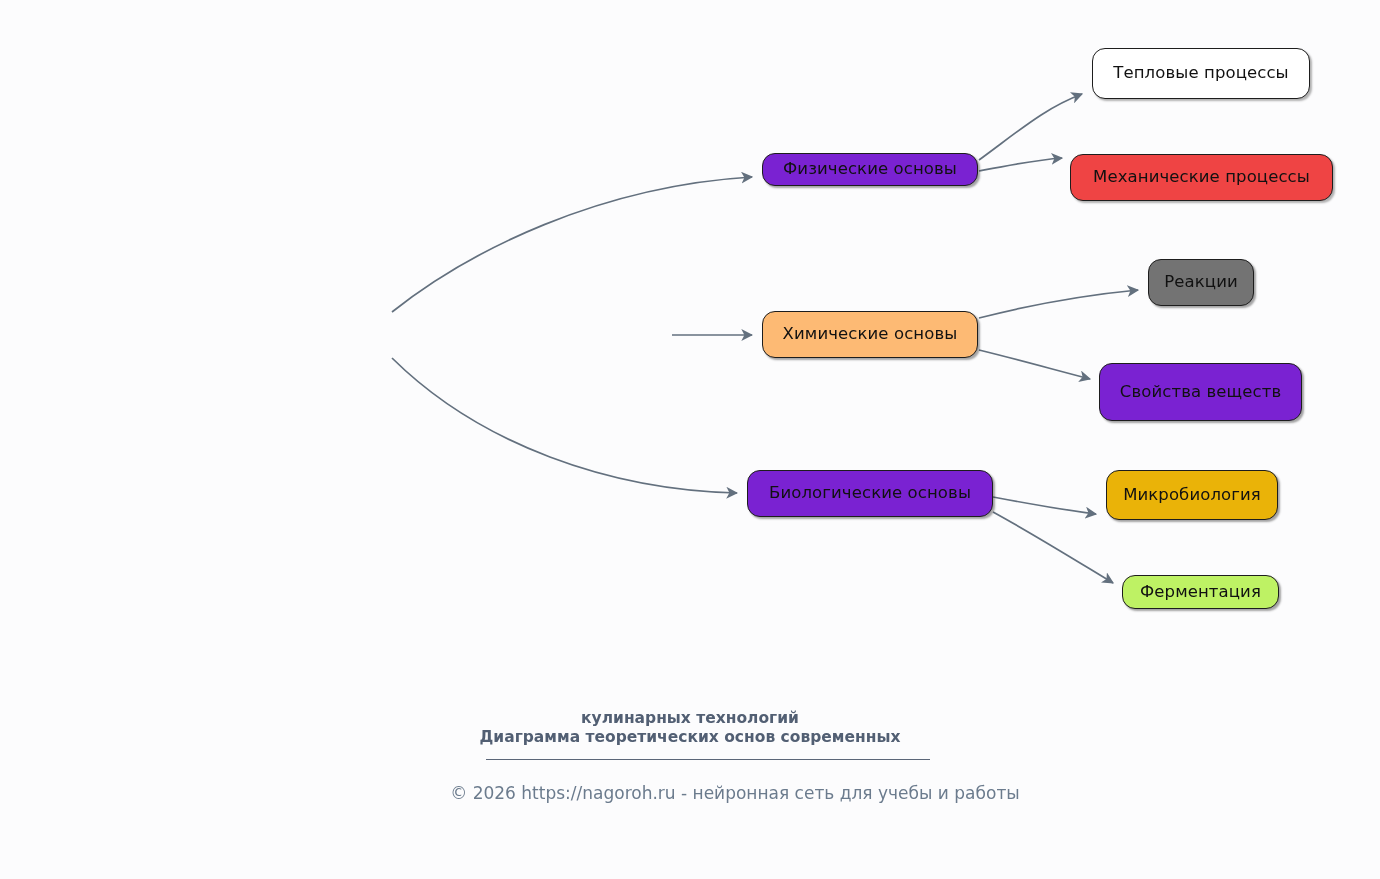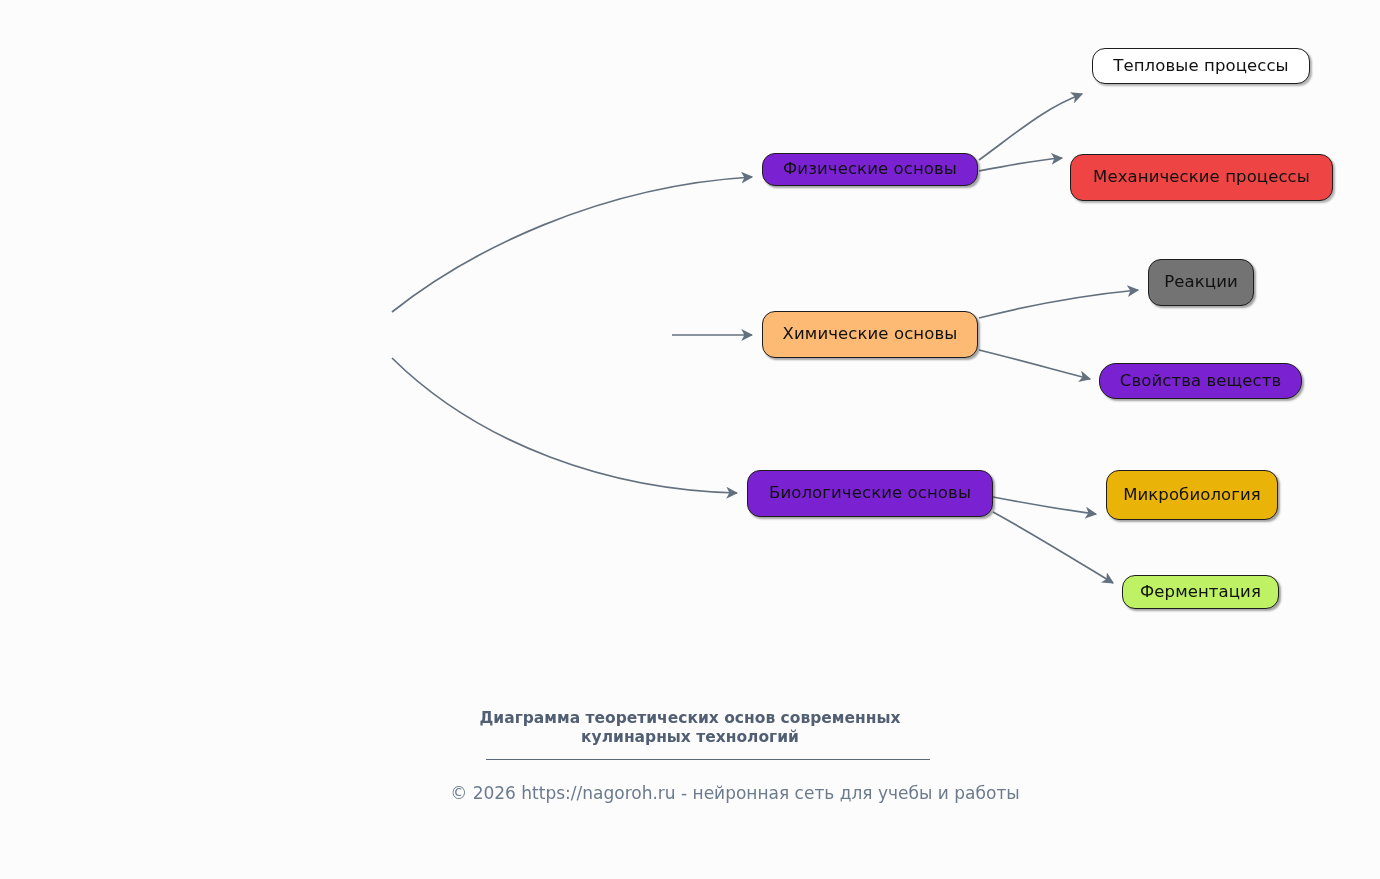--- a/index.html
+++ b/index.html
@@ -103,48 +103,48 @@
         <path d="M 993 497 C 1030 504, 1065 510, 1096 514" marker-end="url(#arrow)" stroke="#63707e"></path>
         <path d="M 993 512 C 1035 535, 1075 560, 1113 583" marker-end="url(#arrow)" stroke="#63707e"></path>
       </g>
   </svg>
 
 
   <div id="branch-layer">
       <div class="node branch" style="left: 762px; top: 153px; width: 216px; height: 33px; background: rgb(122, 34, 210);">
         <span>Физические основы</span>
       </div>
-      <div class="node leaf-white" style="left: 1092px; top: 48px; width: 218px; height: 36px; background: rgb(255, 255, 255);">
+      <div class="node leaf-white" style="left: 1092px; top: 48px; width: 218px; height: 51px; background: rgb(255, 255, 255);">
         <span>Тепловые процессы</span>
       </div>
       <div class="node leaf-white" style="left: 1070px; top: 154px; width: 263px; height: 47px; background: #ef4444;">
         <span>Механические процессы</span>
       </div>
       <div class="node branch" style="left: 762px; top: 311px; width: 216px; height: 47px; background: #fdba74;">
         <span>Химические основы</span>
       </div>
       <div class="node leaf-purple" style="left: 1148px; top: 259px; width: 106px; height: 47px; background: #737373;">
         <span>Реакции</span>
       </div>
-      <div class="node leaf-purple" style="left: 1099px; top: 363px; width: 203px; height: 36px; background: rgb(122, 34, 210); border-radius: 17px;">
+      <div class="node leaf-purple" style="left: 1099px; top: 363px; width: 203px; height: 58px; background: rgb(122, 34, 210);">
         <span>Свойства веществ</span>
       </div>
       <div class="node branch" style="left: 747px; top: 470px; width: 246px; height: 47px; background: rgb(122, 34, 210);">
         <span>Биологические основы</span>
       </div>
       <div class="node leaf-purple" style="left: 1106px; top: 470px; width: 172px; height: 50px; background: #eab308;">
         <span>Микробиология</span>
       </div>
       <div class="node leaf-purple" style="left: 1122px; top: 575px; width: 157px; height: 34px; background: #bef264;">
         <span>Ферментация</span>
       </div>
     </div>
 
   <div class="caption" style="top: 709px; color: rgb(82, 95, 115);">
+    <div>кулинарных технологий</div>
     <div>Диаграмма теоретических основ современных</div>
-    <div>кулинарных технологий</div>
   </div>
 
   <div class="divider" style="left:486px; top:759px; width:444px;"></div>
 
   <div class="footer" style="top: 783px; color: rgb(107, 123, 141);">© 2026 https://nagoroh.ru - нейронная сеть для учебы и работы</div>
 
 </div>
 
 </body></html>

